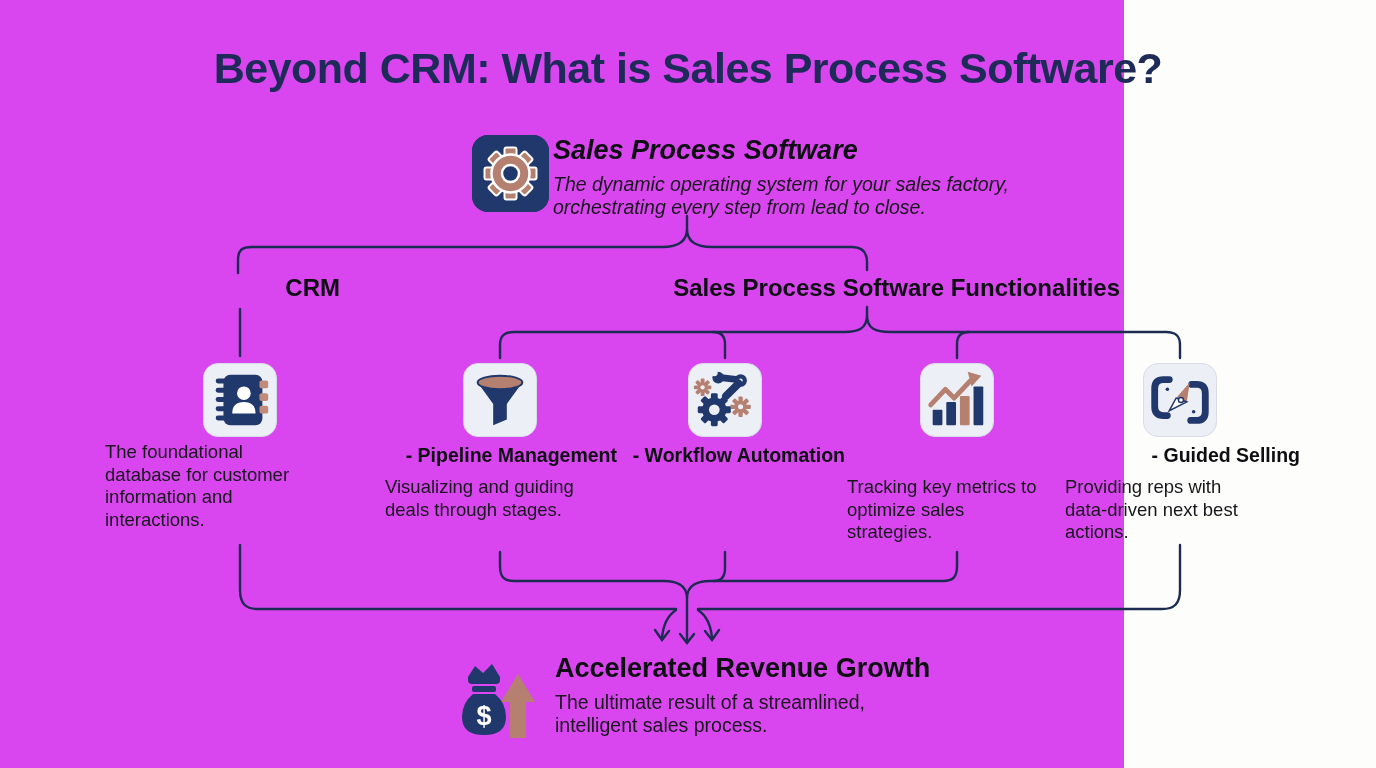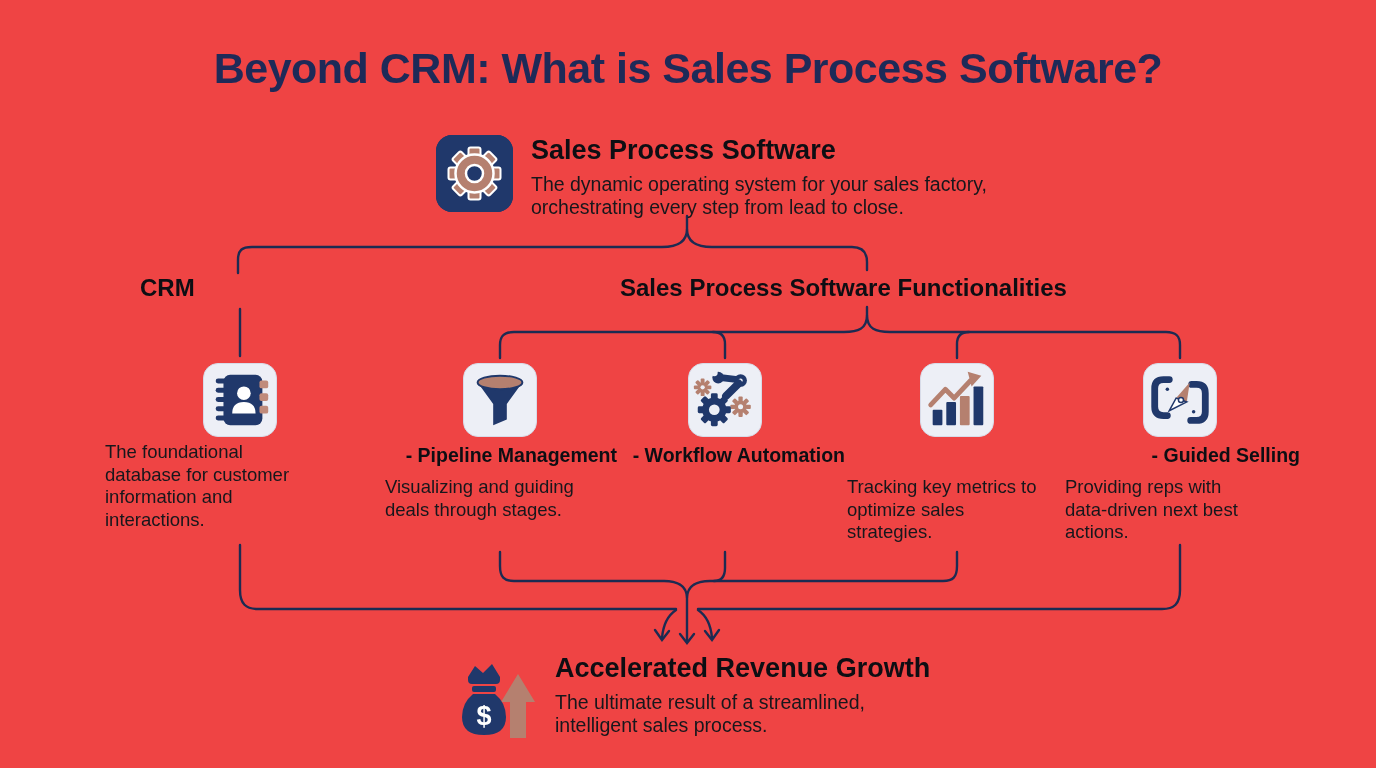--- a/index.html
+++ b/index.html
@@ -1,38 +1,38 @@
 <!DOCTYPE html>
 <html><head>
 <meta charset="utf-8">
 <style>
   * { margin:0; padding:0; box-sizing:border-box; }
   html,body { width:1376px; height:768px; background:#fdfdfb; overflow:hidden;
               font-family:"Liberation Sans", sans-serif; }
-  .canvas { position:relative; width:1376px; height:768px; background:#ef4444; }
+  .canvas { position:relative; width:1124px; height:768px; background:#d946ef; }
   .connectors { position:absolute; left:0; top:0; width:1376px; height:768px; z-index:0; }
   .abs { position:absolute; z-index:1; }
 
   .title { left:0; top:44px; width:1376px; text-align:center;
            font-size:43px; font-weight:700; color:#1e2a58; letter-spacing:-0.5px; }
 
   .tile { width:74px; height:74px; border-radius:15px; background:#edeff6;
           border:1.5px solid #d8dbe8; display:flex; align-items:center; justify-content:center; }
   .navy-tile { width:77px; height:77px; border-radius:16px; background:#20386b; border:none; }
 
   .node-title { font-size:27px; font-weight:700; color:#0e0e13; }
   .node-desc  { font-size:19.5px; line-height:23px; color:#17171c; white-space:pre-line; margin-top:7px; }
 
-  .branch-label { font-size:24px; font-weight:700; color:#0e0e13; text-align:left; }
+  .branch-label { font-size:24px; font-weight:700; color:#0e0e13; text-align:right; }
 
   .col-label { font-size:19.5px; font-weight:700; color:#0e0e13; text-align:right; }
   .col-desc  { font-size:18.5px; line-height:22.5px; color:#17171c; white-space:pre-line; }
 
   
-  .root-node   { left:436px; top:135px; display:flex; gap:18px; }
+  .root-node   { left:472px; top:135px; display:flex; gap:4px;font-style:italic; }
   .root-text   { padding-top:0px; }
 
   .crm-label   { left:140px; top:274px; width:200px; }
   .func-label  { left:620px; top:274px; width:500px; }
 
   .tile-crm  { left:203px; top:363px; }
   .tile-pipe { left:463px; top:363px; }
   .tile-flow { left:688px; top:363px; }
   .tile-perf { left:920px; top:363px; }
   .tile-guide{ left:1143px; top:363px; }

